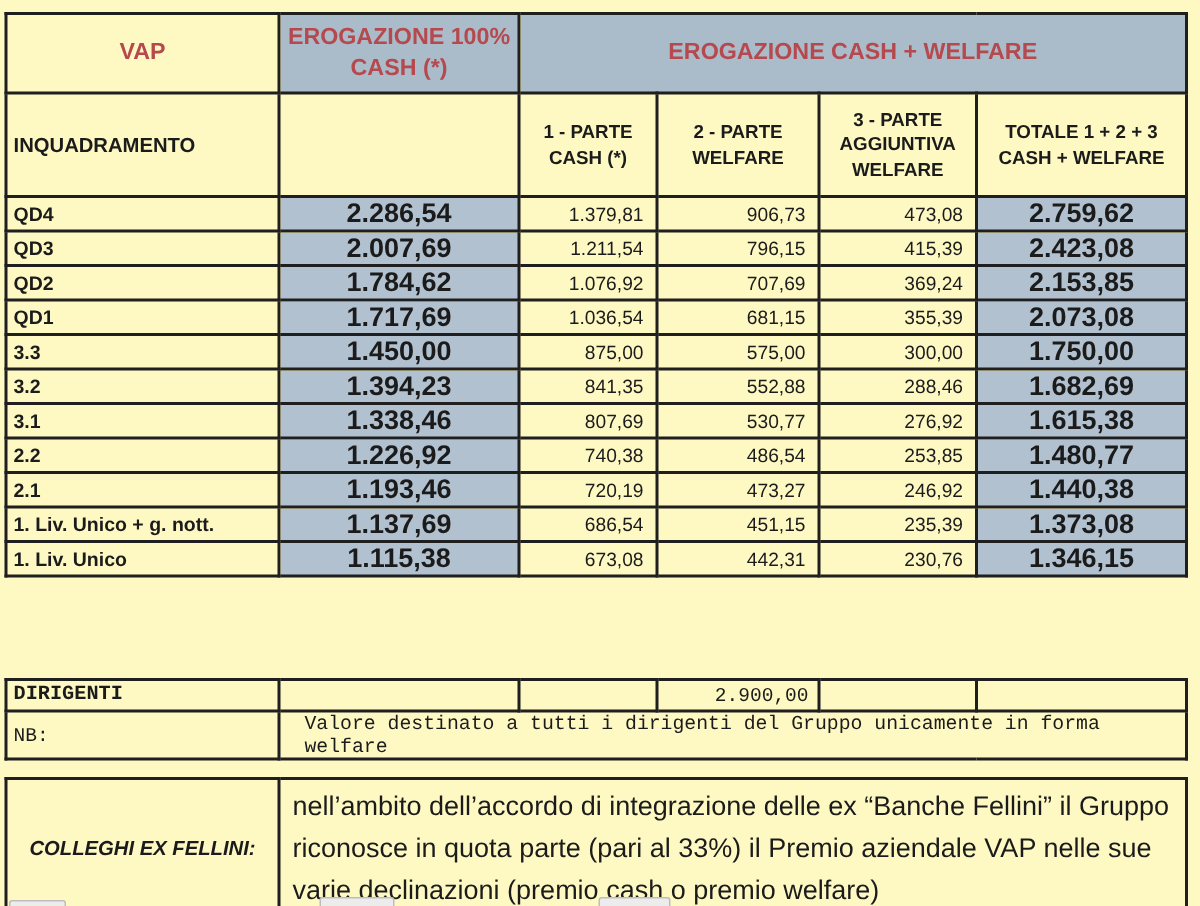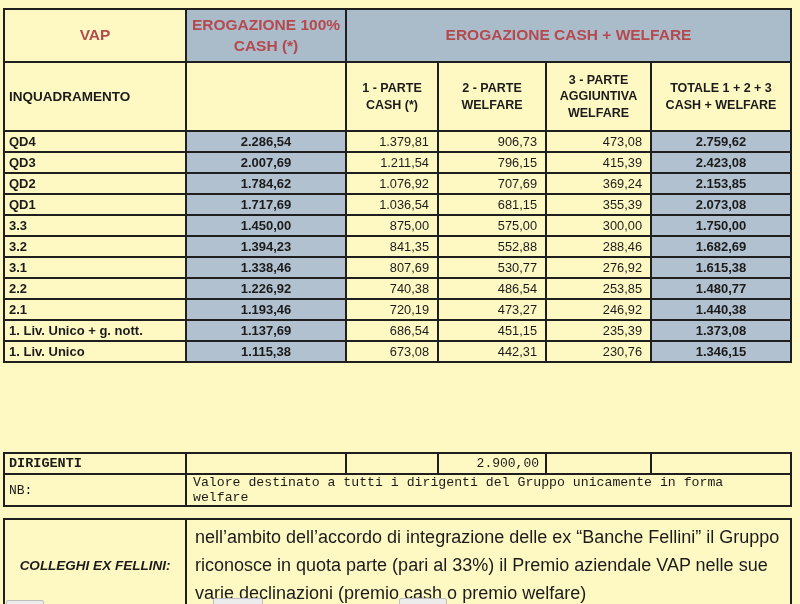--- a/index.html
+++ b/index.html
@@ -14,28 +14,28 @@
   .main tr.r1{height:53px;}
   .main tr.r2{height:69px;}
   .main tbody tr{height:21px;}
   .vap-cell{font-size:17px;font-weight:bold;text-align:center;}
   .blue-h{background:#aabbca;}
   .red-t{color:#b5494e;font-weight:bold;font-size:15.5px;text-align:center;line-height:1.35;}
   .sub-h{font-size:12.5px;font-weight:bold;text-align:center;line-height:1.3;}
   .inq{font-size:13.5px;font-weight:bold;text-align:left;}
   td.lab{font-size:13px;font-weight:bold;text-align:left;white-space:nowrap;}
   td.num{font-size:12.8px;text-align:right;padding-right:8px;white-space:nowrap;}
-  td.tot{background:#b2c1cf;font-size:13px;font-weight:bold;text-align:center;white-space:nowrap;}
+  td.tot{background:#b2c1cf;font-size:18px;font-weight:bold;text-align:center;white-space:nowrap;}
   
   .dirig{top:452px;width:787px;font-family:Liberation Mono, monospace;}
   .dirig tr{height:21px;}
   .dirig .dlab{font-size:13.5px;font-weight:bold;text-align:left;}
   .dirig .dnum{font-size:13px;text-align:right;padding-right:6px;}
   .dirig .nbl{font-size:13px;text-align:left;}
-  .dirig .nbt{font-size:13.2px;text-align:left;padding-left:6px;}
+  .dirig .nbt{font-size:13.2px;text-align:left;padding-left:16px;}
   
   .fellini{top:518px;width:787px;}
   .fellini tr{height:75px;}
   .fellini .flab{font-size:13.5px;font-weight:bold;text-align:center;font-style:italic;}
   .fellini .ftext{font-size:18px;text-align:left;line-height:1.55;padding:4px 8px;}
   
   .frag{position:absolute;height:10px;background:#ececec;border:1px solid #bdbdbd;border-radius:2px;}
   .frag.f1{left:6px;top:600px;width:36px;}
   .frag.f2{left:213px;top:598px;width:48px;}
   .frag.f3{left:399px;top:598px;width:46px;}

